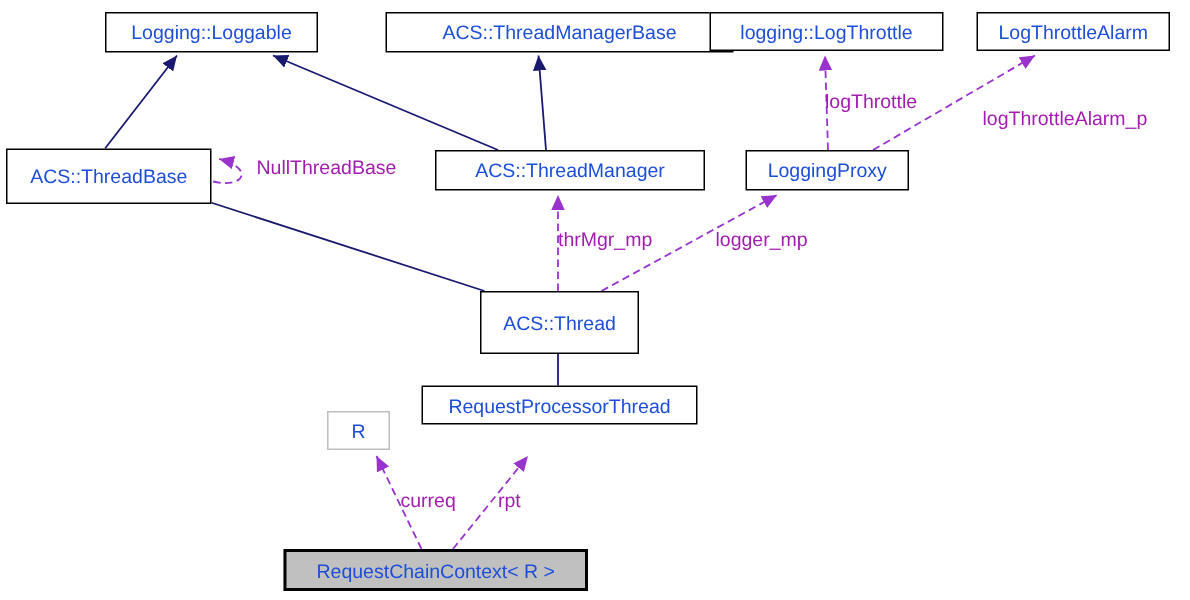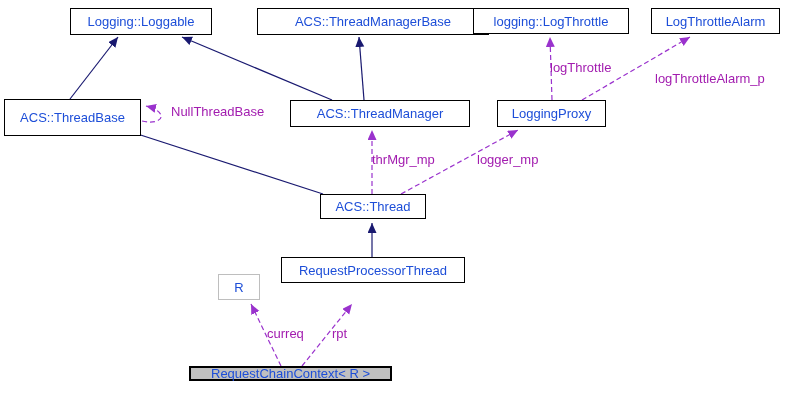--- a/index.html
+++ b/index.html
@@ -78,27 +78,27 @@
   <div class="node" style="left:473px;top:8px;width:156px;height:26px;">logging::LogThrottle</div>
 
   <div class="node" style="left:651px;top:8px;width:129px;height:26px;">LogThrottleAlarm</div>
 
   <div class="node" style="left:4px;top:99px;width:137px;height:37px;">ACS::ThreadBase</div>
 
   <div class="node" style="left:290px;top:100px;width:180px;height:27px;">ACS::ThreadManager</div>
 
   <div class="node" style="left:497px;top:100px;width:109px;height:27px;">LoggingProxy</div>
 
-  <div class="node" style="left:320px;top:194px;width:106px;height:25px;">ACS::Thread</div>
+  <div class="node" style="left:320px;top:194px;width:106px;height:42px;">ACS::Thread</div>
 
   <div class="node tpl" style="left:218px;top:274px;width:42px;height:26px;">R</div>
 
   <div class="node" style="left:281px;top:257px;width:184px;height:26px;">RequestProcessorThread</div>
 
-  <div class="node hl" style="left:189px;top:366px;width:203px;height:15px;">RequestChainContext&lt; R &gt;</div>
+  <div class="node hl" style="left:189px;top:366px;width:203px;height:28px;">RequestChainContext&lt; R &gt;</div>
 
   <div class="edge-label" style="left:171px;top:104px;">NullThreadBase</div>
 
   <div class="edge-label" style="left:372px;top:152px;">thrMgr_mp</div>
 
   <div class="edge-label" style="left:477px;top:152px;">logger_mp</div>
 
   <div class="edge-label" style="left:550px;top:60px;">logThrottle</div>
 
   <div class="edge-label" style="left:655px;top:60px;margin-top:11px;">logThrottleAlarm_p</div>

